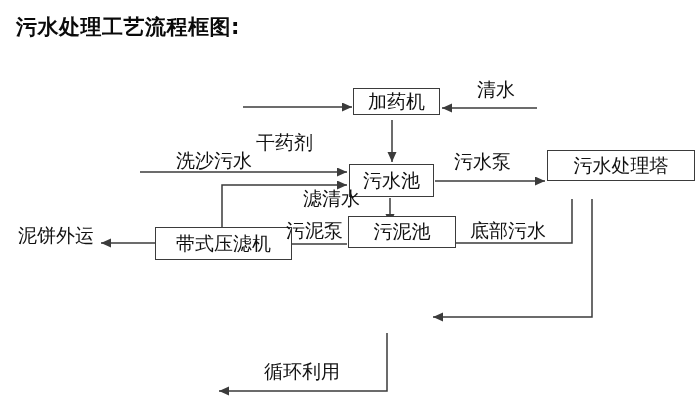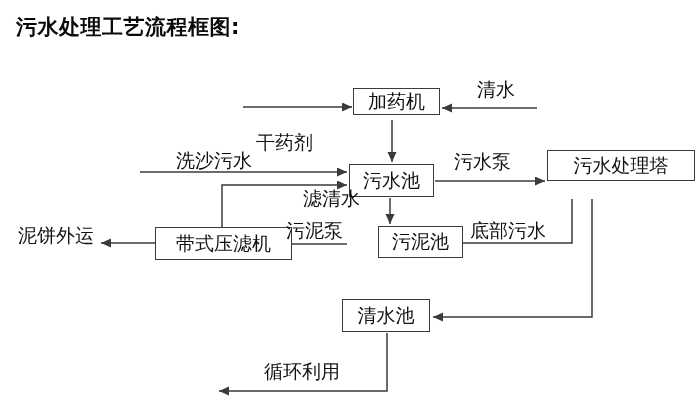--- a/index.html
+++ b/index.html
@@ -24,21 +24,21 @@
     display:flex;align-items:center;justify-content:center;
     font-size:19px;color:#111;white-space:nowrap;
   }
   .lbl{
     position:absolute;font-size:19px;color:#111;white-space:nowrap;
     line-height:1;
   }
   .node-dosing{left:353px;top:88px;width:87px;height:27px;font-family:Liberation Serif, serif;}
   .node-sewage-pool{left:349px;top:164px;width:85px;height:33px;}
   .node-tower{left:547px;top:150px;width:148px;height:31px;}
-  .node-sludge-pool{left:348px;top:226px;width:85px;height:32px;margin-left:30px;}
+  .node-sludge-pool{left:348px;top:216px;width:108px;height:32px;}
   .node-belt{left:155px;top:227px;width:137px;height:33px;}
   .node-clean-pool{left:342px;top:299px;width:88px;height:33px;}
   .lbl-dry{left:256px;top:85px;margin-top:48px;}
   .lbl-cleanwater{left:477px;top:80px;}
   .lbl-sand{left:176px;top:151px;}
   .lbl-sewagepump{left:454px;top:152px;}
   .lbl-filtered{left:258px;top:189px;margin-left:45px;}
   .lbl-sludgepump{left:286px;top:221px;}
   .lbl-bottom{left:470px;top:221px;}
   .lbl-mudcake{left:18px;top:226px;}
@@ -83,21 +83,20 @@
 
       <polyline points="387,333 387,391 219,391" marker-end="url(#arr)"></polyline>
     </g>
   </svg>
 
   <div class="node node-dosing">加药机</div>
   <div class="node node-sewage-pool">污水池</div>
   <div class="node node-tower">污水处理塔</div>
   <div class="node node-sludge-pool">污泥池</div>
   <div class="node node-belt">带式压滤机</div>
-  <div class="node node-clean-pool">清水池</div>
 
   <div class="lbl lbl-dry">干药剂</div>
   <div class="lbl lbl-cleanwater">清水</div>
   <div class="lbl lbl-sand">洗沙污水</div>
   <div class="lbl lbl-sewagepump">污水泵</div>
   <div class="lbl lbl-filtered">滤清水</div>
   <div class="lbl lbl-sludgepump">污泥泵</div>
   <div class="lbl lbl-bottom">底部污水</div>
   <div class="lbl lbl-mudcake">泥饼外运</div>
   <div class="lbl lbl-recycle">循环利用</div>

